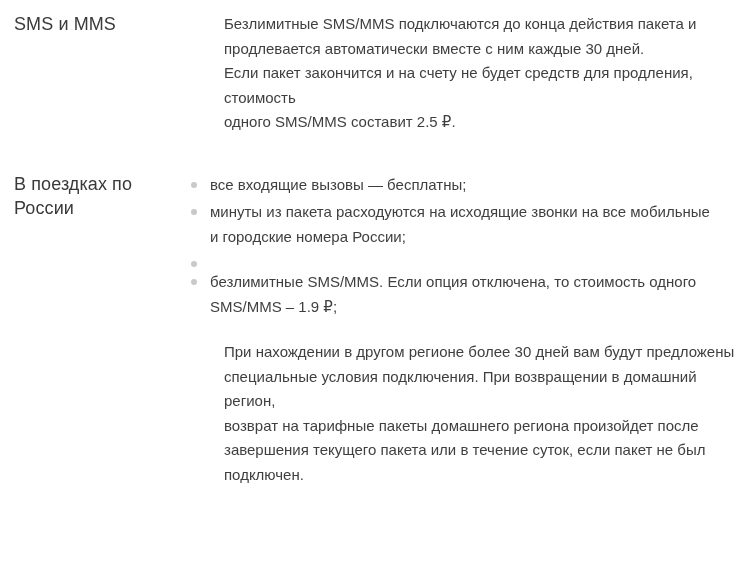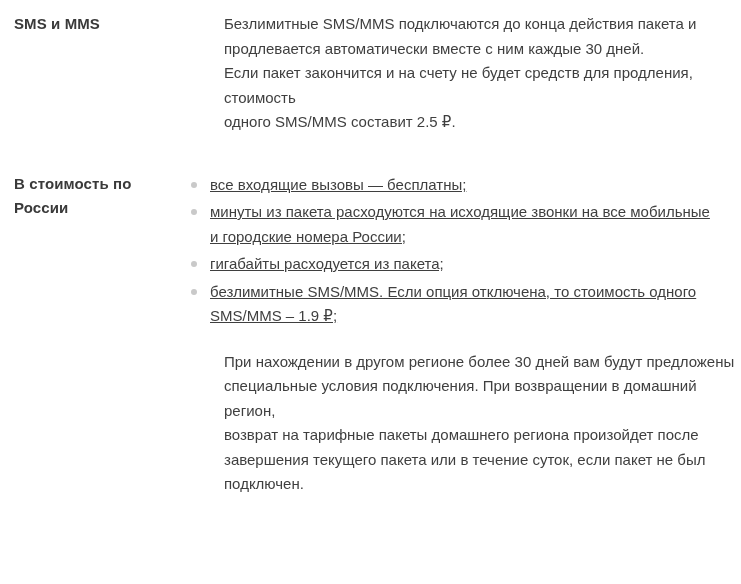--- a/index.html
+++ b/index.html
@@ -21,22 +21,22 @@
   .row {
     display: flex;
     align-items: flex-start;
   }
   .row + .row {
     margin-top: 37px;
   }
   .label {
     flex: 0 0 171px;
     width: 171px;
-    font-size: 15px;
-    font-weight: 700;
+    font-size: 18px;
+    font-weight: 400;
     line-height: 24.5px;
     color: var(--label-color, #3a3a3a);
     letter-spacing: 0.1px;
   }
   .content {
     flex: 1 1 auto;
     max-width: 556px;
     font-size: 15px;
     line-height: 24.5px;
     color: var(--text-color, #3f3f3f);
@@ -50,21 +50,20 @@
     margin-left: 39px;
   }
   ul.conditions {
     list-style: none;
     margin: 1px 0 21px 0;
     padding: 0;
   }
   ul.conditions li {
     display: flex;
     margin: 0 0 3px 0;
-    text-decoration: underline;
   }
   .bullet {
     flex: 0 0 6px;
     width: 6px;
     height: 6px;
     border-radius: 50%;
     background: var(--bullet-color, #c9c9c9);
     margin: 9px 13px 0 6px;
   }
   .li-text {
@@ -80,35 +79,34 @@
     <div class="label">SMS и MMS</div>
     <div class="content">
       <p>Безлимитные SMS/MMS подключаются до конца действия пакета и
 продлевается автоматически вместе с ним каждые 30 дней.
 Если пакет закончится и на счету не будет средств для продления, стоимость
 одного SMS/MMS составит 2.5 ₽.</p>
     </div>
   </section>
 
   <section class="row">
-    <div class="label">В стоимость по России</div>
+    <div class="label">В поездках по России</div>
     <div class="content">
       <ul class="conditions">
         <li>
           <span class="bullet"></span>
           <span class="li-text">все входящие вызовы — бесплатны;</span>
         </li>
         <li>
           <span class="bullet"></span>
           <span class="li-text">минуты из пакета расходуются на исходящие звонки на все мобильные
 и городские номера России;</span>
         </li>
         <li>
           <span class="bullet"></span>
-          <span class="li-text">гигабайты расходуется из пакета;</span>
         </li>
         <li>
           <span class="bullet"></span>
           <span class="li-text">безлимитные SMS/MMS. Если опция отключена, то стоимость одного
 SMS/MMS – 1.9 ₽;</span>
         </li>
       </ul>
       <p>При нахождении в другом регионе более 30 дней вам будут предложены
 специальные условия подключения. При возвращении в домашний регион,
 возврат на тарифные пакеты домашнего региона произойдет после

